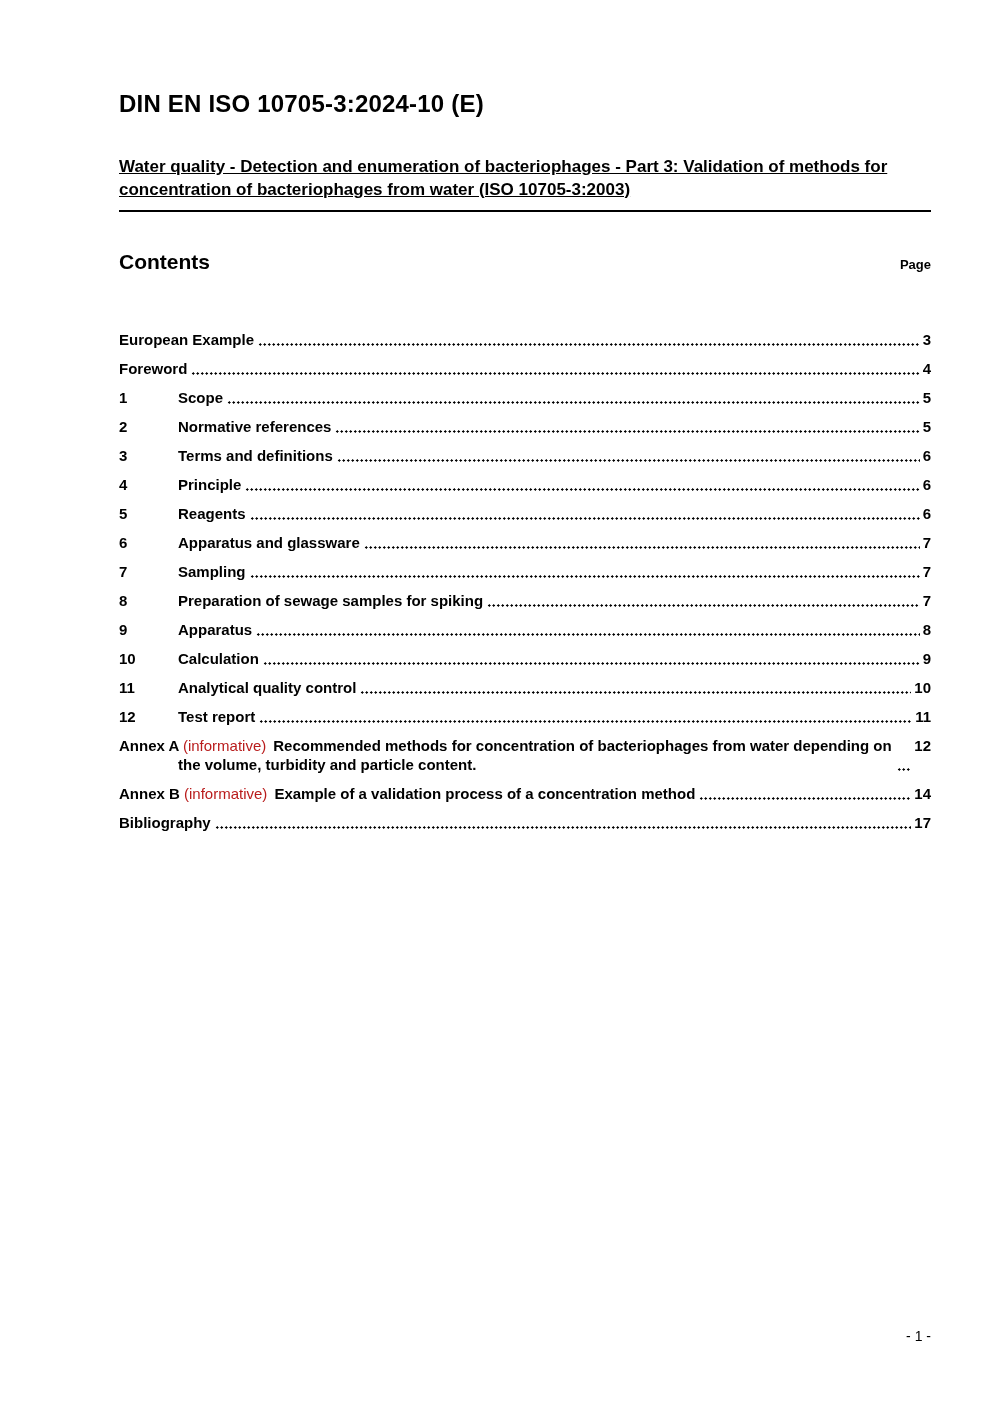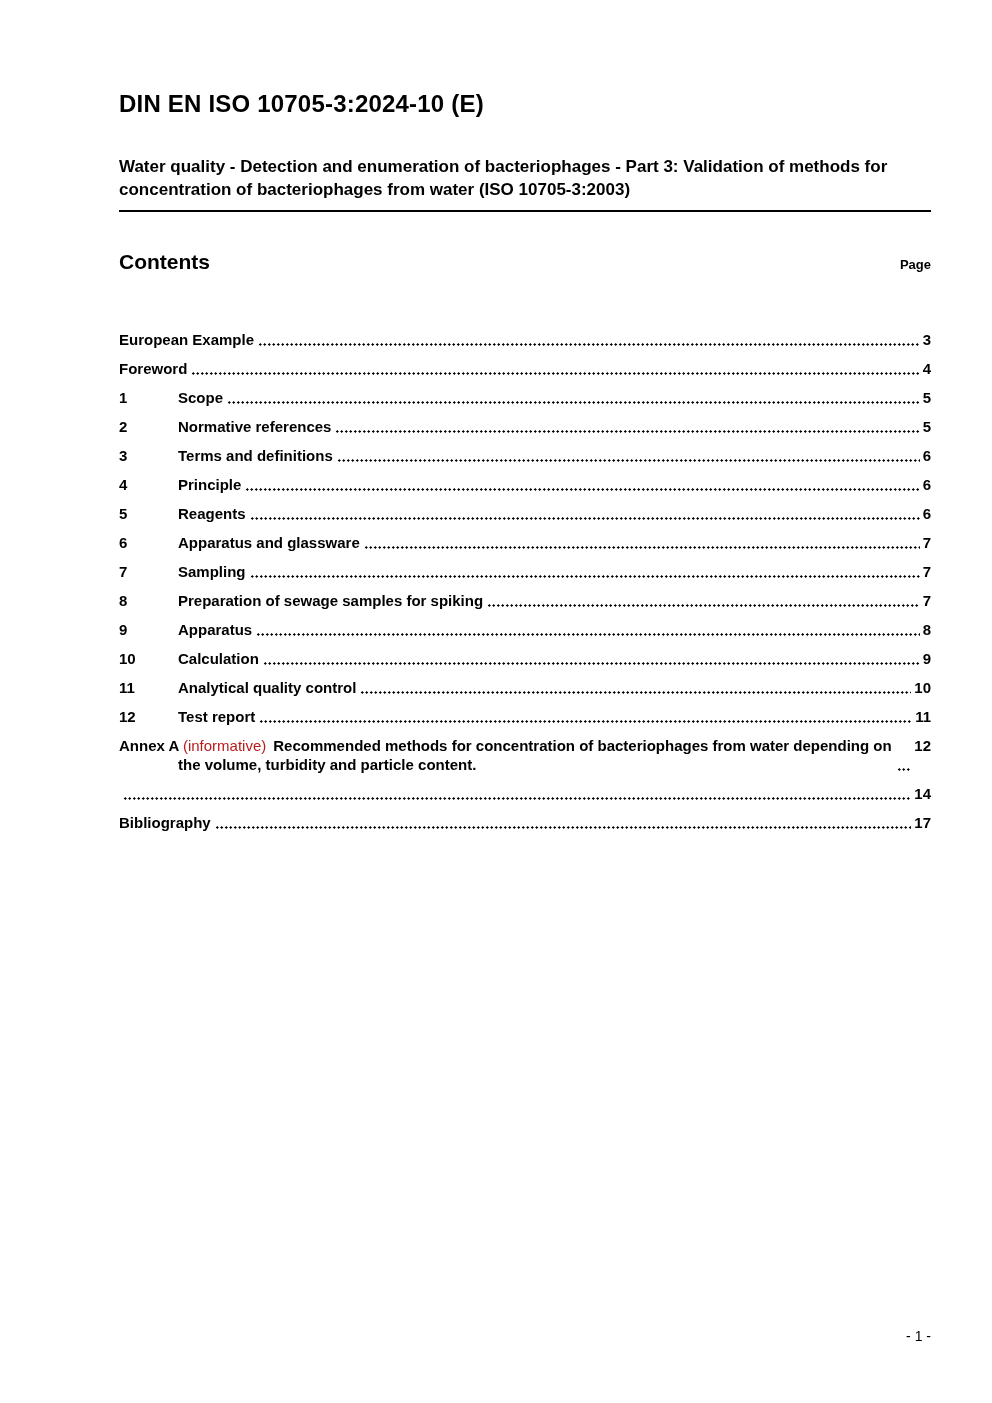--- a/index.html
+++ b/index.html
@@ -22,20 +22,21 @@
   }
 
   .doc-subtitle {
     margin-top: 38px;
     font-size: 17px;
     font-weight: bold;
     line-height: 1.35;
     padding-bottom: 8px;
     border-bottom: 2px solid #000;
     width: 812px;
+    text-decoration: underline;
   }
 
   .contents-row {
     margin-top: 38px;
     width: 812px;
     display: flex;
     justify-content: space-between;
     align-items: baseline;
     gap: 16px;
   }
@@ -208,20 +209,21 @@
     <span class="toc-page">11</span>
   </div>
       <div class="toc-entry">
 
     <span class="toc-label hanging"><span class="toc-prefix">Annex A </span><span class="toc-qualifier">(informative)</span><span class="toc-title-text">Recommended methods for concentration of bacteriophages from water depending on the volume, turbidity and particle content.</span></span>
     <span class="toc-leader"></span>
     <span class="toc-page">12</span>
   </div>
       <div class="toc-entry">
 
+    <span class="toc-label hanging"><span class="toc-prefix">Annex B </span><span class="toc-qualifier">(informative)</span><span class="toc-title-text">Example of a validation process of a concentration method</span></span>
     <span class="toc-leader"></span>
     <span class="toc-page">14</span>
   </div>
       <div class="toc-entry">
 
     <span class="toc-label"><span class="toc-title-text">Bibliography</span></span>
     <span class="toc-leader"></span>
     <span class="toc-page">17</span>
   </div>
     </div>

